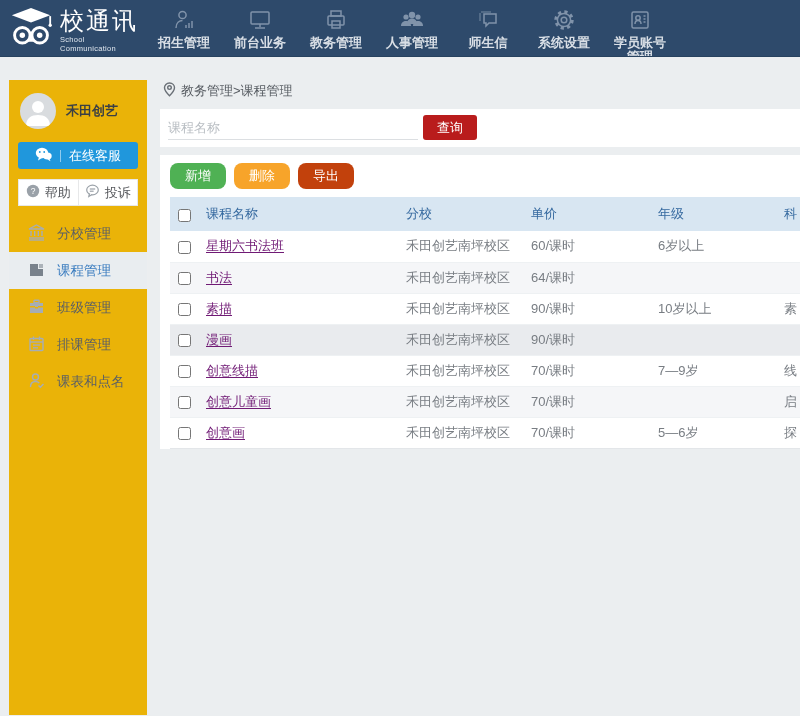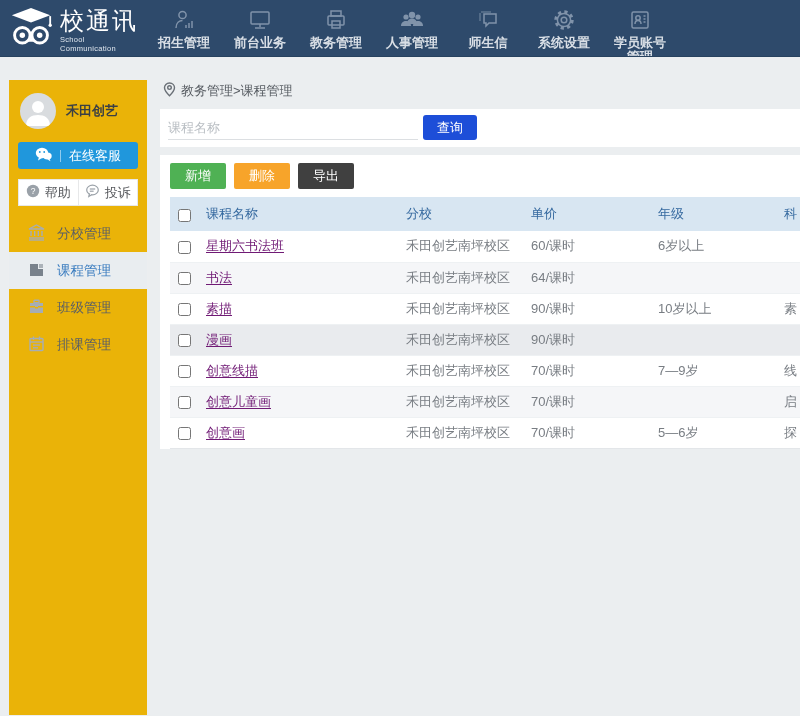--- a/index.html
+++ b/index.html
@@ -61,32 +61,32 @@
   .breadcrumb svg { stroke:#6a7077; fill:none; stroke-width:1.4; }
   .search-panel { margin-top:9px; background:#fff; height:38px; position:relative; }
   .search-input {
     position:absolute; left:8px; top:7px; width:250px; height:24px; border:none;
     border-bottom:1px solid #dcdfe2; font-size:13px; color:#333; outline:none;
     font-family:inherit; background:transparent;
   }
   .search-input::placeholder { color:#b9bec3; }
   .search-btn {
     position:absolute; left:263px; top:6px; width:54px; height:25px; border:none;
-    background:#1d4ed8; border-radius:3px; color:#fff; font-size:13px; cursor:pointer;
+    background:#b91c1c; border-radius:3px; color:#fff; font-size:13px; cursor:pointer;
     font-family:inherit;
   }
   .table-panel { margin-top:8px; background:#fff; padding-top:8px; overflow:hidden; }
   .action-row { display:flex; gap:8px; padding:0 0 8px 10px; }
   .action-btn {
-    height:26px; padding:0 15px; border:none; border-radius:2px; color:#fff;
+    height:26px; padding:0 15px; border:none; border-radius:8px; color:#fff;
     font-size:13px; cursor:pointer; font-family:inherit;
   }
   .btn-add { background:#4fb154; }
   .btn-del { background:#f7a42a; }
-  .btn-exp { background:#404040; }
+  .btn-exp { background:#c2410c; }
   table { border-collapse:collapse; table-layout:fixed; width:820px; margin-left:10px; }
   col.c-check { width:36px; } col.c-name { width:200px; } col.c-branch { width:125px; }
   col.c-price { width:127px; } col.c-grade { width:126px; } col.c-subject { width:206px; }
   thead tr { background:#d8e6f2; height:34px; }
   th { text-align:left; font-size:13px; font-weight:normal; color:#35699f; }
   tbody tr { height:31px; border-top:1px solid #eef1f3; }
   tbody tr:first-child { border-top:none; }
   tbody tr:nth-child(2), tbody tr:nth-child(6) { background:#f5f6f8; }
   tbody tr:nth-child(4) { background:#e9ebee; }
   tbody { border-bottom:1px solid #e3e6e9; }
@@ -284,20 +284,30 @@
           <rect x="2" y="3.5" width="13" height="12" rx="1"></rect>
           <line x1="5.5" y1="1.5" x2="5.5" y2="5"></line>
             <line x1="11.5" y1="1.5" x2="11.5" y2="5"></line>
           <line x1="2" y1="7" x2="15" y2="7"></line>
           <line x1="5" y1="10" x2="12" y2="10"></line>
             <line x1="5" y1="12.8" x2="10" y2="12.8"></line>
         </svg>
       </span>
       <span>排课管理</span>
     </div>
+    <div class="menu-item">
+      <span>
+        <svg width="17" height="17" viewBox="0 0 17 17">
+          <circle cx="7.5" cy="5" r="3"></circle>
+          <path d="M2.5 15c0-4 2.5-5.5 5-5.5 1.5 0 2.8.5 3.7 1.5"></path>
+          <path d="M10.5 13.5 l1.8 1.8 L15.5 12"></path>
+        </svg>
+      </span>
+      <span>课表和点名</span>
+    </div>
   </nav>
 </aside>
 
 <main class="main">
   <div class="breadcrumb">
     <span>
       <svg width="13" height="15" viewBox="0 0 13 15">
         <path d="M6.5 1 C9.5 1 11.5 3.2 11.5 5.8 C11.5 8.8 6.5 13.8 6.5 13.8 C6.5 13.8 1.5 8.8 1.5 5.8 C1.5 3.2 3.5 1 6.5 1 Z"></path>
         <circle cx="6.5" cy="5.6" r="1.8"></circle>
       </svg>

